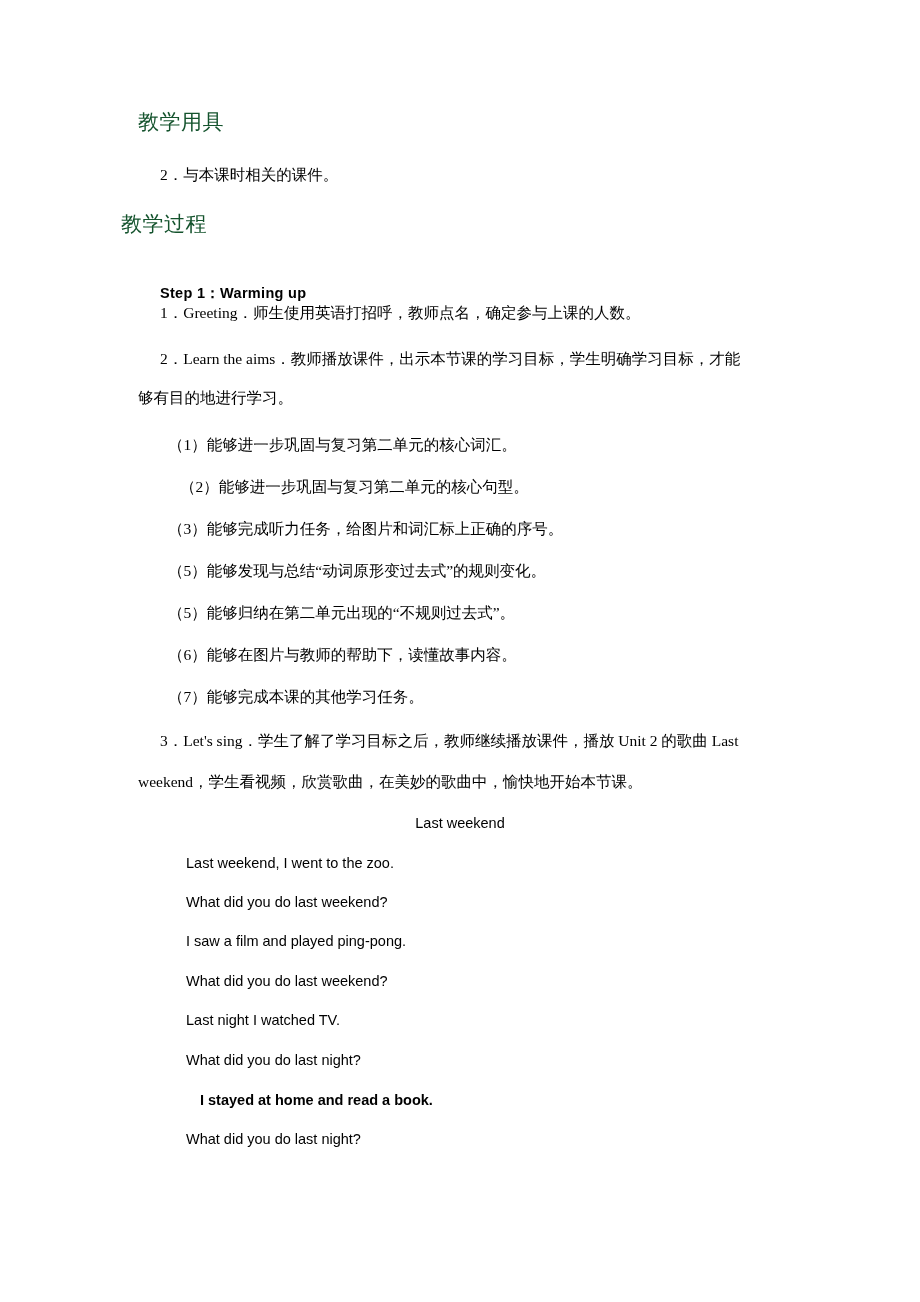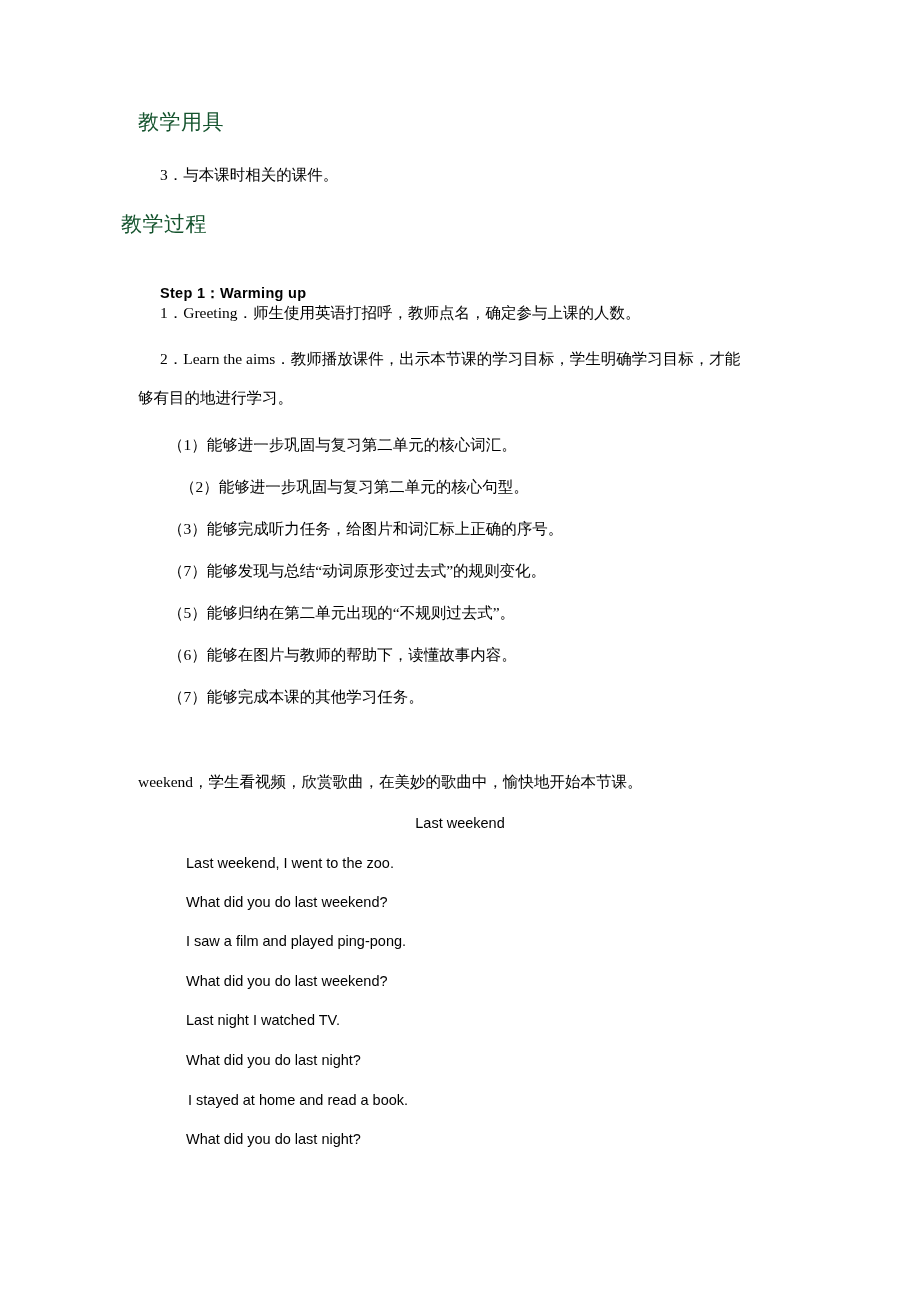--- a/index.html
+++ b/index.html
@@ -66,60 +66,61 @@
     width: 644px;
   }
 </style>
 </head>
 <body>
 
 <div class="page">
 
   <div class="heading h-teaching-tools">教学用具</div>
 
-  <div class="p-abs num-item" style="top:165px; left:160px;">3．与本课时相关的课件。</div>
+  <div class="p-abs num-item" style="top:165px; left:160px;">2．与本课时相关的课件。</div>
 
   <div class="heading h-teaching-process">教学过程</div>
 
   <div class="p-abs step-label" style="top:284px; left:160px;">Step 1：Warming up</div>
 
   <div class="p-abs num-item" style="top:303px; left:160px;">1．Greeting．师生使用英语打招呼，教师点名，确定参与上课的人数。</div>
 
   <div class="p-abs num-item wrapline" style="top:349px; left:160px;">2．Learn the aims．教师播放课件，出示本节课的学习目标，学生明确学习目标，才能</div>
 
   <div class="p-abs num-item" style="top:388px; left:138px;">够有目的地进行学习。</div>
 
   <div class="p-abs num-item" style="top:435px; left:168px;">（1）能够进一步巩固与复习第二单元的核心词汇。</div>
 
   <div class="p-abs num-item" style="top:477px; left:168px;margin-left:12px;">（2）能够进一步巩固与复习第二单元的核心句型。</div>
 
   <div class="p-abs num-item" style="top:519px; left:168px;">（3）能够完成听力任务，给图片和词汇标上正确的序号。</div>
 
-  <div class="p-abs num-item" style="top:561px; left:168px;">（7）能够发现与总结“动词原形变过去式”的规则变化。</div>
+  <div class="p-abs num-item" style="top:561px; left:168px;">（5）能够发现与总结“动词原形变过去式”的规则变化。</div>
 
   <div class="p-abs num-item" style="top:603px; left:168px;">（5）能够归纳在第二单元出现的“不规则过去式”。</div>
 
   <div class="p-abs num-item" style="top:645px; left:168px;">（6）能够在图片与教师的帮助下，读懂故事内容。</div>
 
   <div class="p-abs num-item" style="top:687px; left:168px;">（7）能够完成本课的其他学习任务。</div>
 
+  <div class="p-abs num-item wrapline" style="top:731px; left:160px;">3．Let's sing．学生了解了学习目标之后，教师继续播放课件，播放 Unit 2 的歌曲 Last</div>
 
   <div class="p-abs song-title" style="top:815px; left:138px;">Last weekend</div>
 
   <div class="p-abs num-item" style="top:772px; left:138px;">weekend，学生看视频，欣赏歌曲，在美妙的歌曲中，愉快地开始本节课。</div>
 
   <div class="p-abs song-line" style="top:855px; left:186px;text-align:right;">Last weekend, I went to the zoo.</div>
 
   <div class="p-abs song-line" style="top:894px; left:186px;">What did you do last weekend?</div>
 
   <div class="p-abs song-line" style="top:933px; left:186px;">I saw a film and played ping-pong.</div>
 
   <div class="p-abs song-line" style="top:973px; left:186px;">What did you do last weekend?</div>
 
   <div class="p-abs song-line" style="top:1012px; left:186px;">Last night I watched TV.</div>
 
   <div class="p-abs song-line" style="top:1052px; left:186px;">What did you do last night?</div>
 
-  <div class="p-abs song-line" style="top:1092px; left:188px;">I stayed at home and read a book.</div>
+  <div class="p-abs song-line" style="top:1092px; left:200px;font-weight:bold;">I stayed at home and read a book.</div>
 
   <div class="p-abs song-line" style="top:1131px; left:186px;">What did you do last night?</div>
 
 </div>
 
 </body></html>

